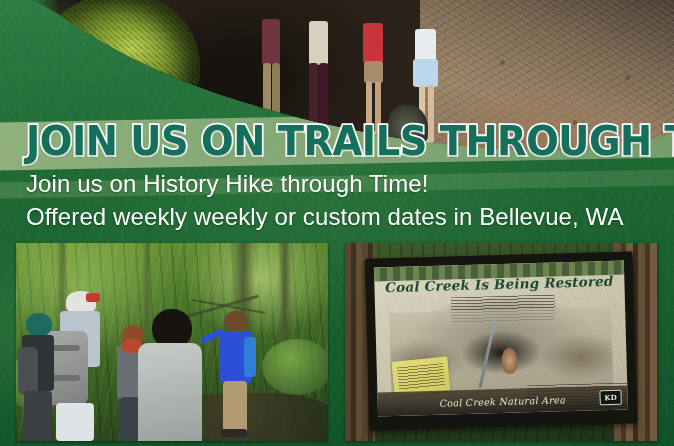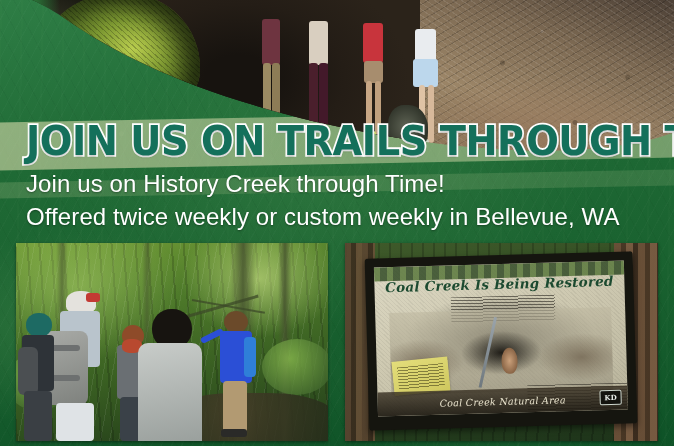--- a/index.html
+++ b/index.html
@@ -307,22 +307,22 @@
           <div class="hk-body" style="left:18px;top:56px;width:6px;height:58px;background:#d7b99b;"></div>
           <div class="hk-body" style="left:7px;top:110px;width:12px;height:9px;background:#cdd8c4;border-radius:3px;"></div>
         </div>
         <div class="hiker" style="left:388px;bottom:22px;width:40px;height:48px;background:radial-gradient(ellipse 22px 24px at 45% 45%, #5e6354, #2e3228);border-radius:40% 48% 44% 50%;"></div>
       </div>
     </div>
   </div>
 
   <div class="headline">JOIN US ON TRAILS THROUGH TIME!</div>
 
-  <div class="sub sub1">Join us on History Creek through Time!</div>
-  <div class="sub sub2">Offered twice weekly or custom weekly in Bellevue, WA</div>
+  <div class="sub sub1">Join us on History Hike through Time!</div>
+  <div class="sub sub2">Offered weekly weekly or custom dates in Bellevue, WA</div>
 
   <div class="photo photoL">
     <div class="forest"></div>
     <div class="trunk" style="left:214px;width:26px;"></div>
     <div class="trunk" style="left:262px;width:14px;"></div>
     <div class="trunk" style="left:40px;width:12px;opacity:.7;"></div>
     <div class="trunk" style="left:126px;width:10px;opacity:.6;"></div>
     <div class="branch" style="left:150px;top:78px;width:96px;height:3px;transform:rotate(-16deg);"></div>
     <div class="branch" style="left:176px;top:56px;width:74px;height:2px;transform:rotate(10deg);"></div>
     <div class="shrub" style="left:246px;top:96px;width:70px;height:56px;"></div>

